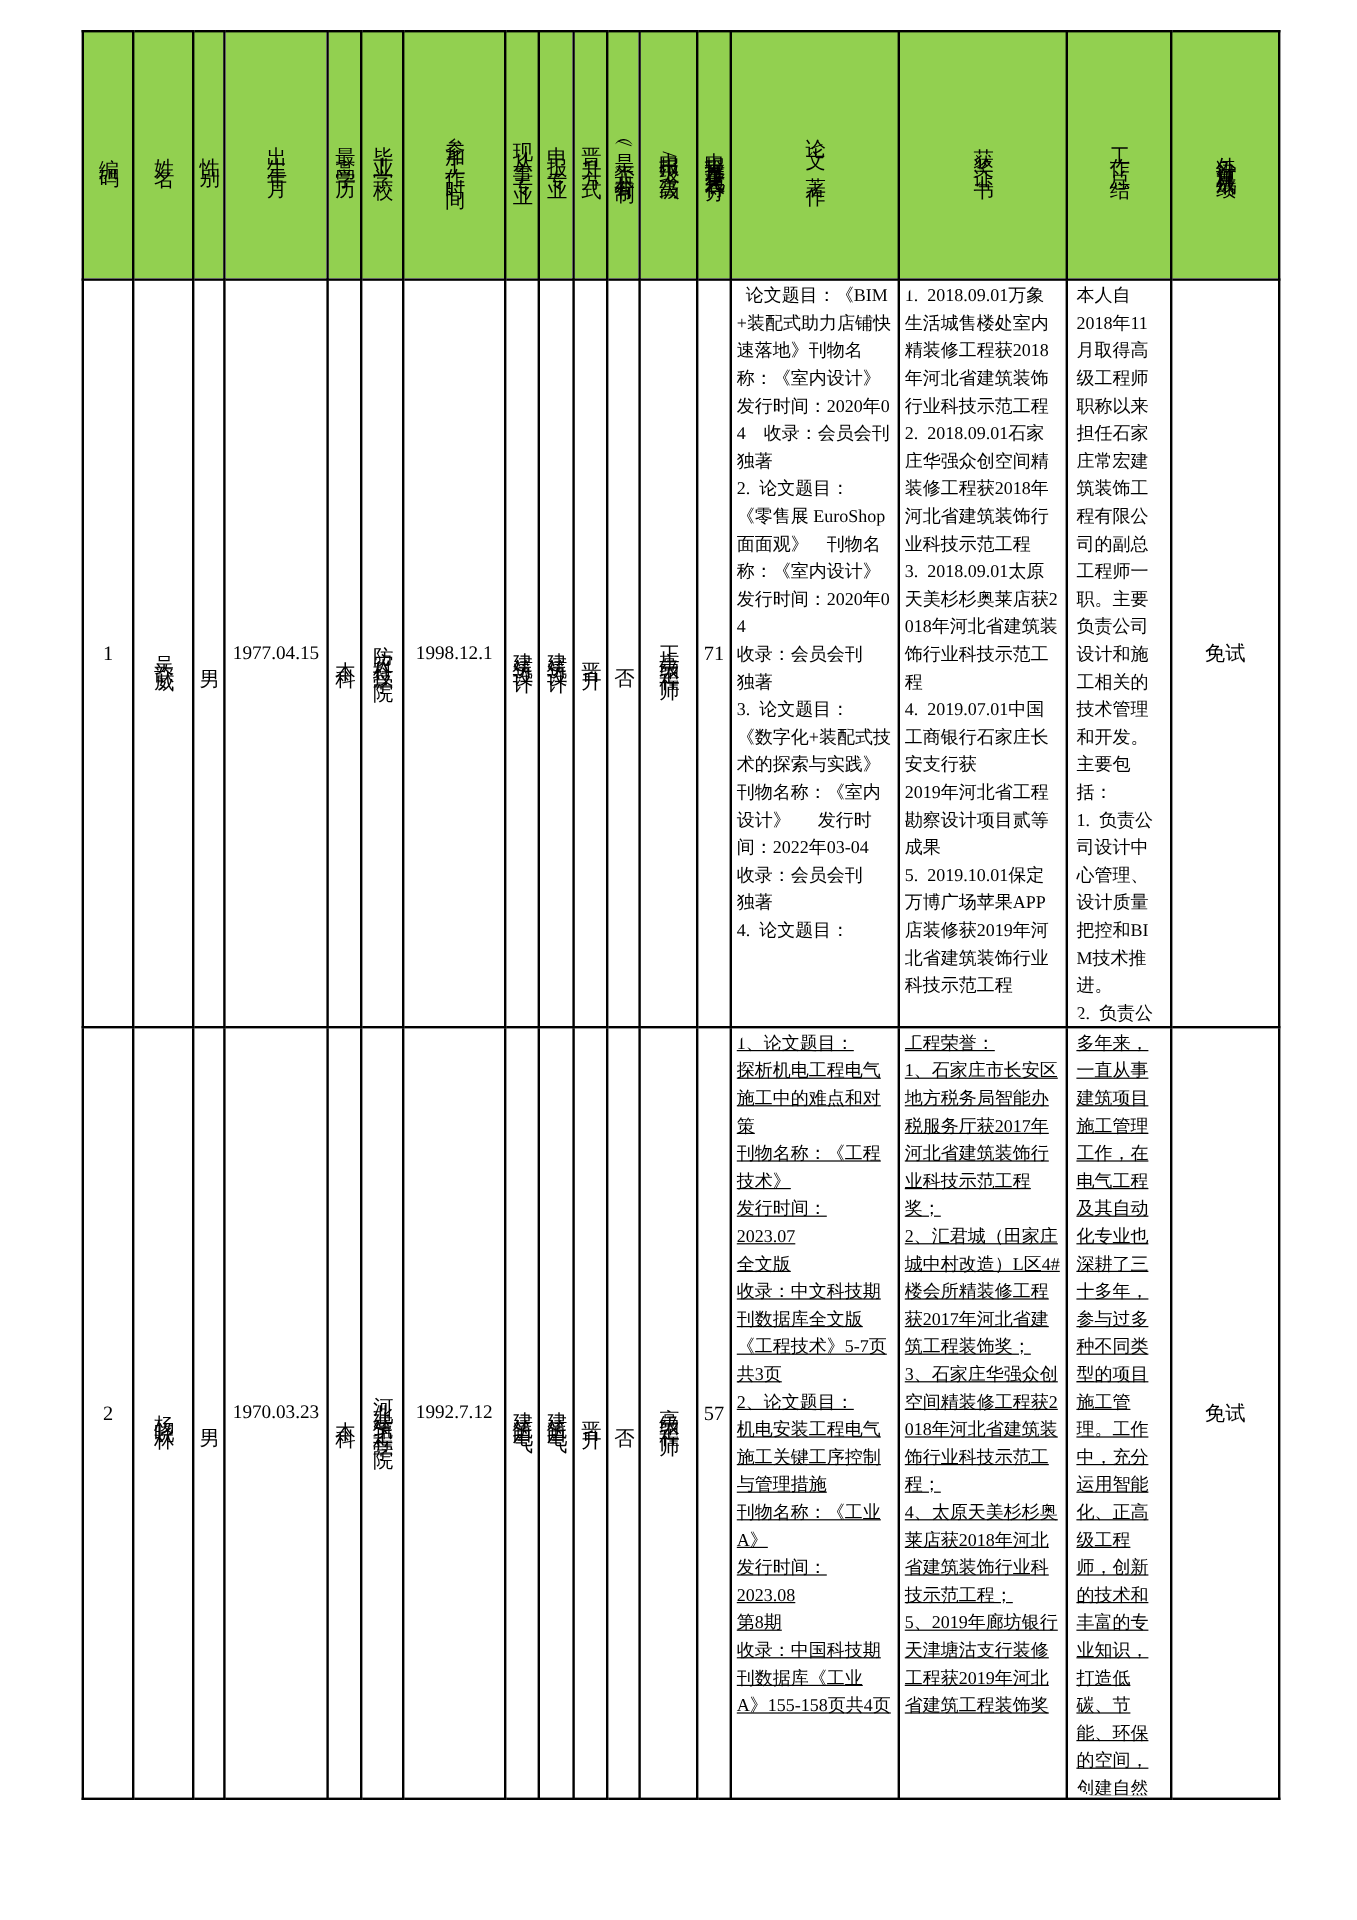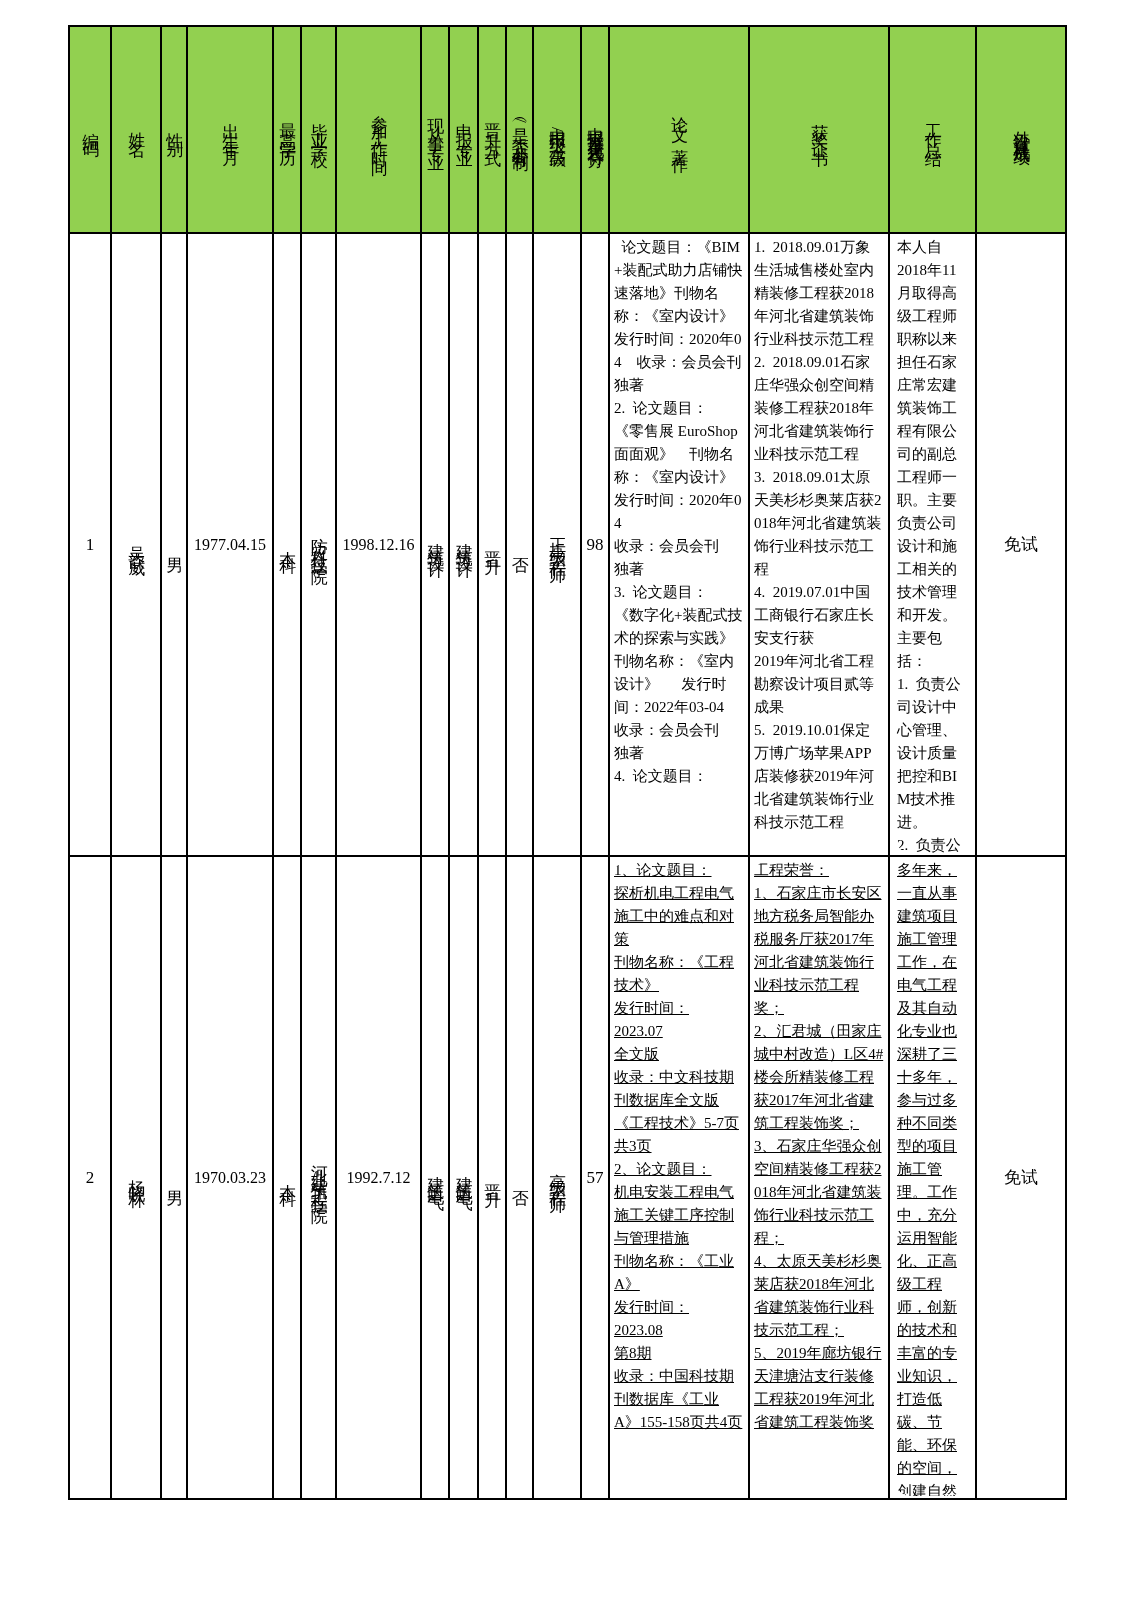--- a/index.html
+++ b/index.html
@@ -110,27 +110,27 @@
       </tr>
     </thead>
     <tbody>
       <tr class="r1">
         <td class="mid">1</td>
         <td class="mid"><div class="v vb">吴歆威</div></td>
         <td class="mid"><div class="v vb">男</div></td>
         <td class="mid date">1977.04.15</td>
         <td class="mid"><div class="v vb">本科</div></td>
         <td class="mid"><div class="v vb">防灾科技学院</div></td>
-        <td class="mid date">1998.12.16</td>
+        <td class="mid date">1998.12.1</td>
         <td class="mid"><div class="v vb">建筑设计</div></td>
         <td class="mid"><div class="v vb">建筑设计</div></td>
         <td class="mid"><div class="v vb">晋升</div></td>
         <td class="mid"><div class="v vb">否</div></td>
         <td class="mid"><div class="v vb">正高级工程师</div></td>
-        <td class="mid">98</td>
+        <td class="mid">71</td>
         <td class="long">
             <div class="longtext">  论文题目：《BIM+装配式助力店铺快速落地》刊物名称：《室内设计》
 发行时间：2020年04    收录：会员会刊  独著
 2.  论文题目：
 《零售展 EuroShop面面观》    刊物名称：《室内设计》      发行时间：2020年04
 收录：会员会刊
 独著
 3.  论文题目：
 《数字化+装配式技术的探索与实践》 刊物名称：《室内设计》      发行时间：2022年03-04    收录：会员会刊
 独著

